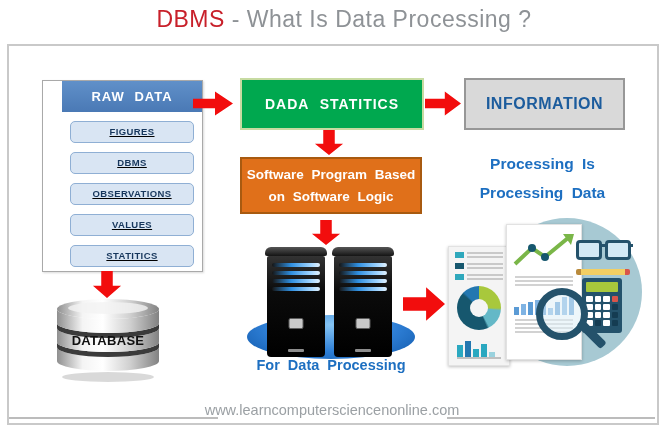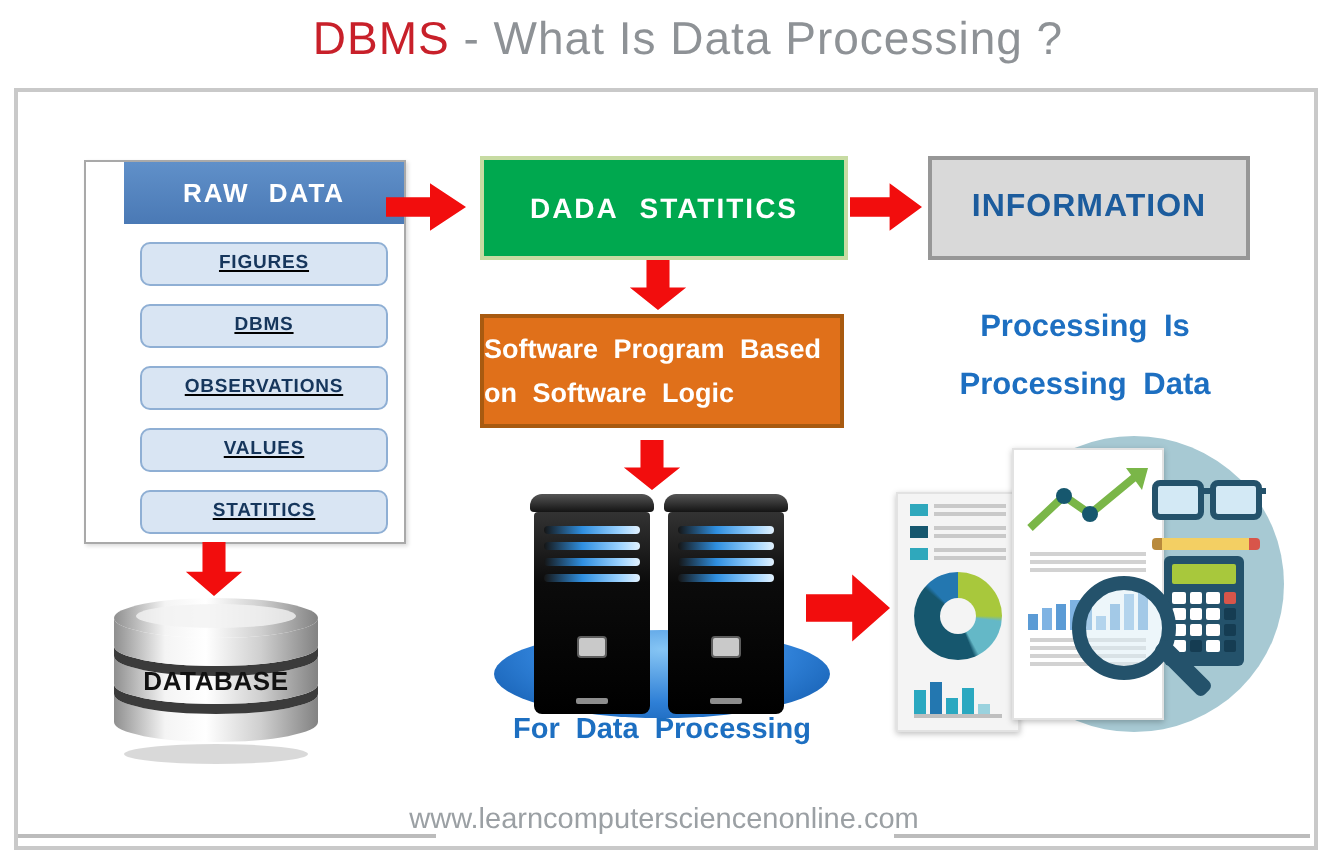--- a/index.html
+++ b/index.html
@@ -33,21 +33,21 @@
 
   
   .proc-box{position:absolute;left:240px;top:78px;width:180px;height:48px;background:#00a84f;
             border:2px solid #c7dba2;color:#fff;font-weight:bold;font-size:14px;letter-spacing:1px;
             word-spacing:6px;display:flex;align-items:center;justify-content:center;}
   .info-box{position:absolute;left:464px;top:78px;width:157px;height:48px;background:#d9d9d9;
             border:2px solid #979797;color:#1c5c9d;font-weight:bold;font-size:16px;letter-spacing:.5px;
             display:flex;align-items:center;justify-content:center;}
   .soft-box{position:absolute;left:240px;top:157px;width:178px;height:53px;background:#e0701a;
             border:2px solid #a85a10;color:#fff;font-weight:bold;font-size:13.5px;line-height:1.6;
-            word-spacing:4px;display:flex;flex-direction:column;justify-content:center;}
+            word-spacing:4px;display:flex;flex-direction:column;align-items:center;justify-content:center;}
 
   .note{position:absolute;left:455px;top:150px;width:175px;text-align:center;color:#1d6fc1;
         font-weight:bold;font-size:15.5px;line-height:1.85;word-spacing:4px;}
   .caption{position:absolute;left:240px;top:355px;width:182px;text-align:center;color:#1d6fc1;
            font-weight:bold;font-size:14.5px;line-height:1.45;word-spacing:4px;}
 
   
   .db-svg{position:absolute;left:53px;top:297px;}
   .db-label{position:absolute;left:53px;top:333px;width:110px;text-align:center;
             font-size:13px;font-weight:bold;color:#111;letter-spacing:.3px;}

